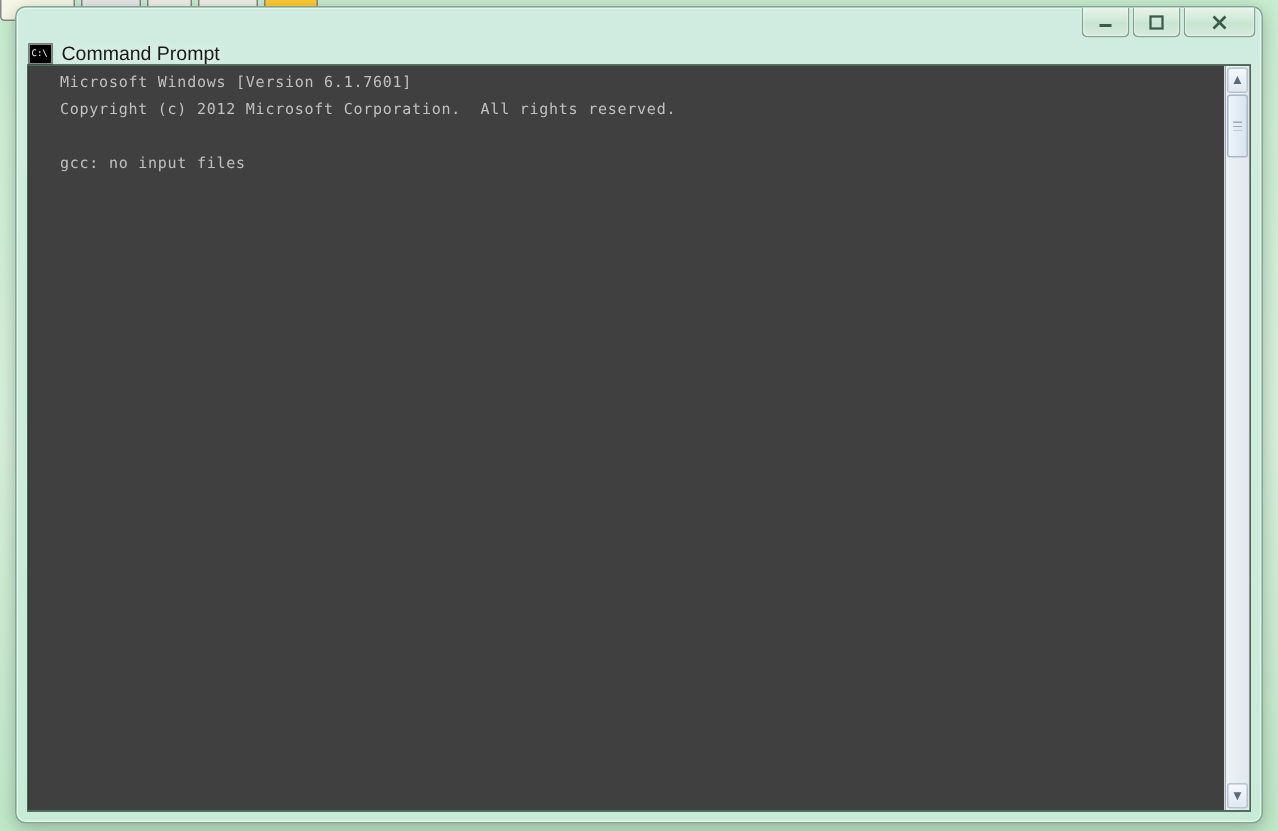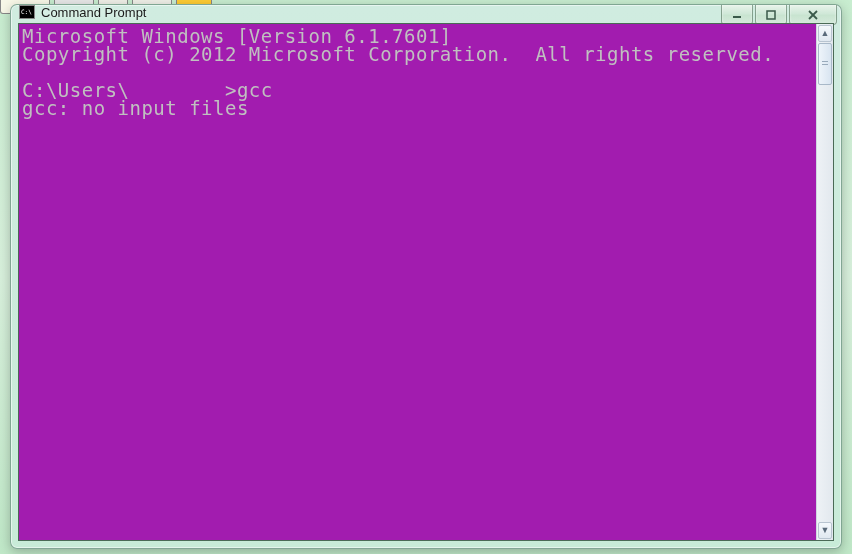--- a/index.html
+++ b/index.html
@@ -33,23 +33,23 @@
       width: 832px;
       height: 545px;
       border: 1px solid rgba(80,120,100,0.6);
       border-radius: 7px;
       background: linear-gradient(to bottom, #d0ece0 0%, #c8ebd8 100%);
       box-shadow: 0 3px 12px rgba(0,0,0,0.25), inset 0 0 0 1px rgba(255,255,255,0.5);
       display: flex;
       flex-direction: column;
     }
     .titlebar {
-      height: 18px;
-      display: flex;
-      align-items: flex-start;
+      height: 38px;
+      display: flex;
+      align-items: flex-end;
       padding: 0 4px 0 8px;
       position: relative;
     }
     .app-icon {
       width: 16px;
       height: 14px;
       background: #000;
       border: 1px solid #888;
       margin-right: 6px;
       position: relative;
@@ -95,26 +95,26 @@
     .content-wrap {
       flex: 1;
       margin: 0 7px 7px 7px;
       background: #000;
       border: 1px solid #4a6a56;
       position: relative;
       display: flex;
     }
     .terminal {
       flex: 1;
-      background: #a21caf;
+      background: #404040;
       color: #c0c0c0;
       font-family: "Lucida Console", Consolas, monospace;
-      font-size: 19px;
+      font-size: 10px;
       line-height: 18px;
-      padding: 3px 3px;
+      padding: 3px 21px;
       white-space: pre;
       letter-spacing: 0.5px;
       overflow: hidden;
     }
     .terminal .line { min-height: 18px; }
     .scrollbar {
       width: 17px;
       background: linear-gradient(to right, #eef2f6 0%, #e2e8ee 100%);
       border-left: 1px solid #cfd8e0;
       display: flex;
@@ -179,21 +179,21 @@
       <div class="win-btn close" title="Close">
         <svg width="12" height="10">
           <line x1="2" y1="1" x2="10" y2="9" stroke="#3a5a4a" stroke-width="1.8"></line>
           <line x1="10" y1="1" x2="2" y2="9" stroke="#3a5a4a" stroke-width="1.8"></line>
         </svg>
       </div>
     </div>
   </div>
 
   <div class="content-wrap">
-    <div class="terminal" id="terminal"><div class="line">Microsoft Windows [Version 6.1.7601]</div><div class="line">Copyright (c) 2012 Microsoft Corporation.  All rights reserved.</div><div class="line"></div><div class="line">C:\Users\        &gt;gcc</div><div class="line">gcc: no input files</div><div class="line"></div></div>
+    <div class="terminal" id="terminal"><div class="line">Microsoft Windows [Version 6.1.7601]</div><div class="line">Copyright (c) 2012 Microsoft Corporation.  All rights reserved.</div><div class="line"></div><div class="line">gcc: no input files</div><div class="line"></div></div>
     <div class="scrollbar">
       <div class="sb-btn">
         <span class="arrow">▲</span>
       </div>
       <div class="sb-track">
         <div class="sb-thumb"></div>
       </div>
       <div class="sb-btn">
         <span class="arrow">▼</span>
       </div>

